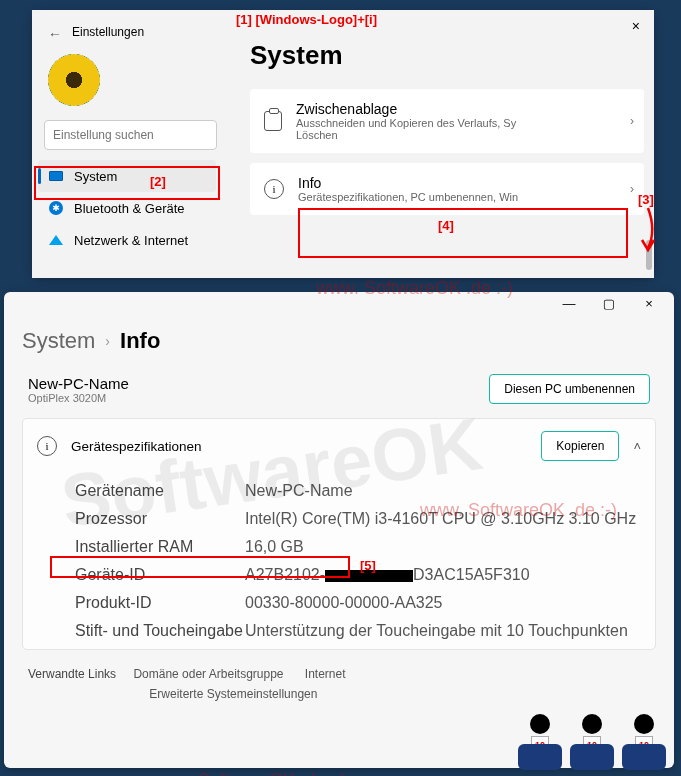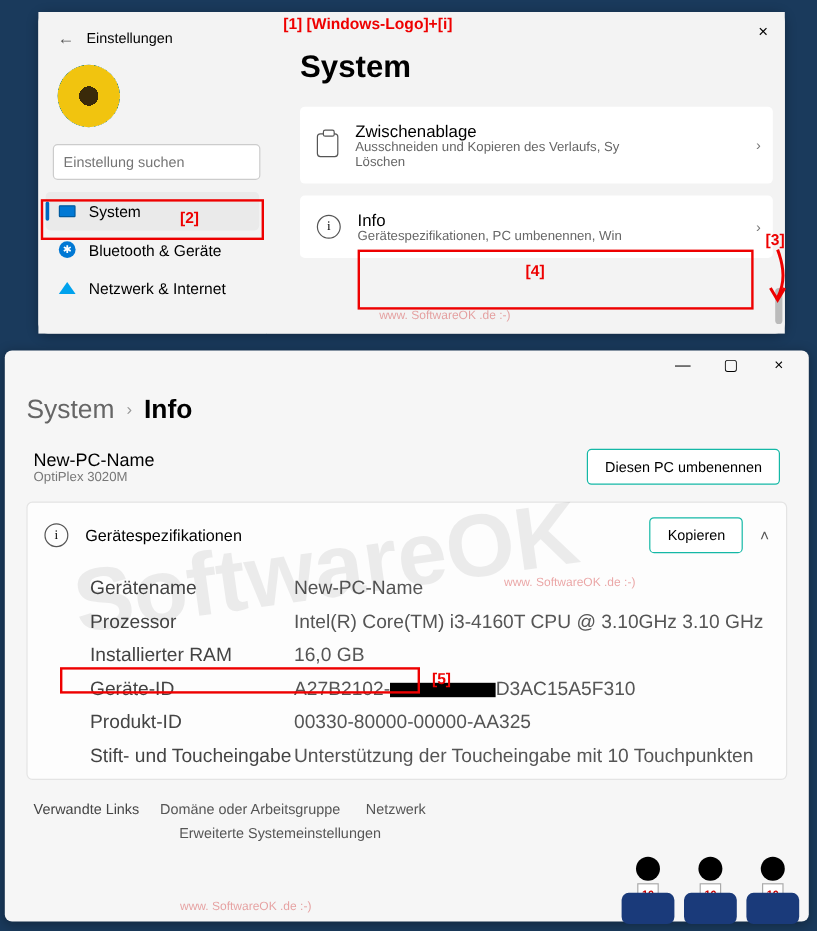--- a/index.html
+++ b/index.html
@@ -57,21 +57,21 @@
   .spec-body { padding: 4px 4px 4px 52px;}
   .kv { display:flex; font-size:16px; padding:5px 0; color:#333;}
   .kv .k { width: 170px; color:#444;}
   .kv .v { color:#555;}
   .links-row { padding: 14px 0 0 6px; font-size:12px; color:#444;}
   .links-row .lbl { display:inline-block; margin-right:14px;}
   .links-row a { color:#555; text-decoration:none; margin-right:18px; display:inline-block; padding:3px 0;}
   .blackbar { display:inline-block; background:#000; height:12px; width:88px; vertical-align:middle;}
 
   
-  .wmark { position:absolute; color:rgba(200,0,0,0.35); font-size:10px; pointer-events:none;}
+  .wmark { position:absolute; color:rgba(200,0,0,0.35); font-size:18px; pointer-events:none;margin-top:20px;}
   .wmark-big { position:absolute; color:rgba(0,0,0,0.07); font-size:74px; font-weight:bold; transform:rotate(-8deg); pointer-events:none;}
   .mascot { position:absolute; right:14px; bottom:6px; display:flex; gap:6px; z-index:60;}
   .judge { width:46px; height:56px; position:relative;}
   .judge .head{ width:20px;height:20px;background:#000;border-radius:50%;position:absolute;top:0;left:13px;}
   .judge .body{ width:44px;height:26px;background:#1a3a7a;border-radius:6px;position:absolute;bottom:0;left:1px;}
   .judge .card{ width:18px;height:18px;background:#fff;border:1px solid #aaa;position:absolute;top:22px;left:14px;display:flex;align-items:center;justify-content:center;font-size:9px;color:#c00;font-weight:bold;}
 </style>
 </head>
 <body>
 
@@ -194,21 +194,21 @@
       <div class="kv">
           <span class="k">Stift- und Toucheingabe</span>
           <span class="v">Unterstützung der Toucheingabe mit 10 Touchpunkten</span>
         </div>
     </div>
   </div>
 
   <div class="links-row">
     <span class="lbl">Verwandte Links</span>
     <a>Domäne oder Arbeitsgruppe</a>
-    <a>Netzwerk</a><br>
+    <a>Internet</a><br>
     <span style="display:inline-block;width:118px"></span>
     <a>Erweiterte Systemeinstellungen</a>
   </div>
 </div>
 
 <div class="red-box" style="left:50px; top:556px; width:300px; height:22px;"></div>
 <div class="anno" style="left:360px; top:558px;">[5]</div>
 
 <div class="wmark" style="left:316px; top:258px;">www. SoftwareOK .de :-)</div>
 <div class="wmark" style="left:420px; top:480px;">www. SoftwareOK .de :-)</div>

